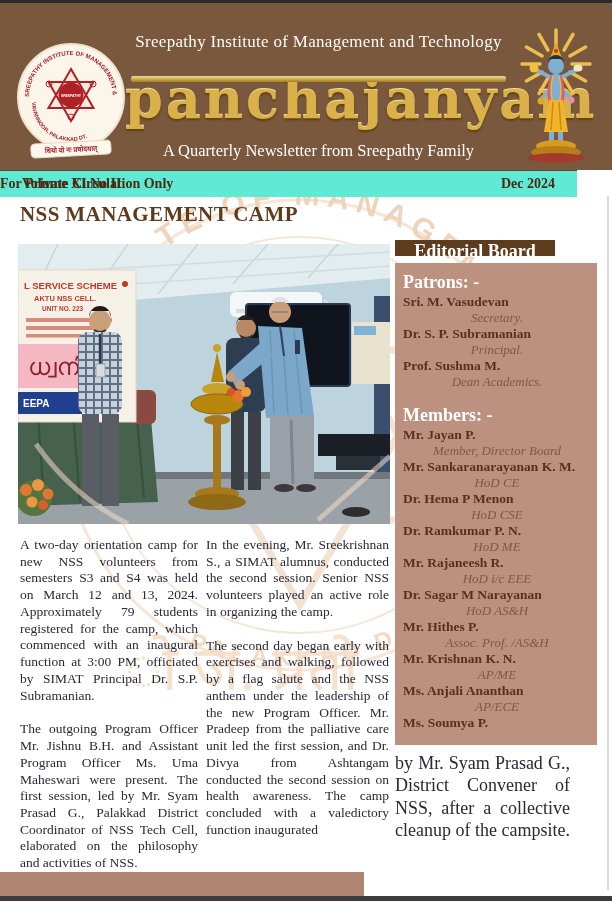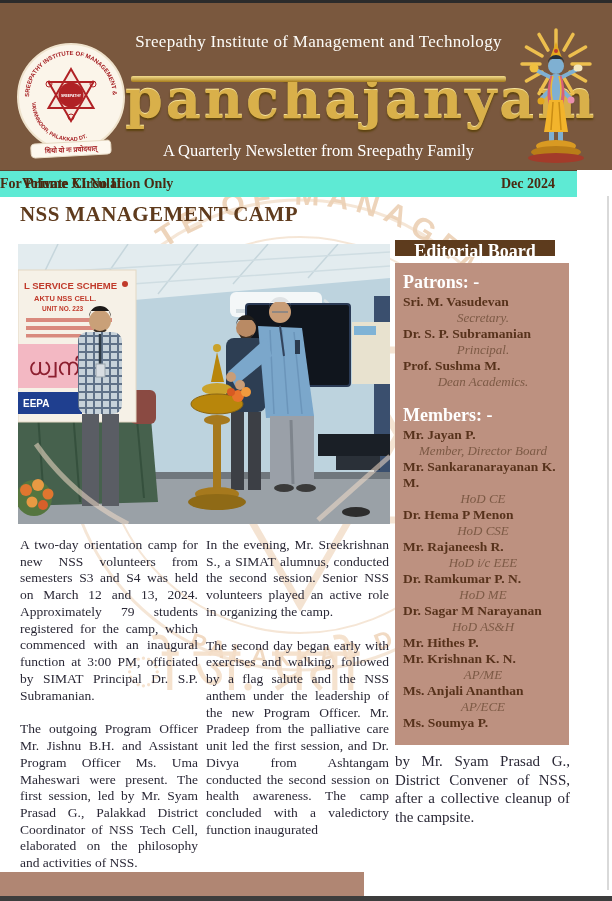--- a/index.html
+++ b/index.html
@@ -33,27 +33,27 @@
 
   
   .art-title{position:absolute;left:20px;top:202px;font-size:21px;font-weight:bold;color:#5f3b1d;
       letter-spacing:.4px;z-index:2;}
   .photo{position:absolute;left:18px;top:244px;width:372px;height:280px;z-index:2;}
   .col{position:absolute;top:537px;font-size:13.5px;line-height:1.24;color:#2a2836;
       text-align:justify;z-index:2;}
   .col p{margin:0 0 17px 0;}
   .col1{left:20px;width:178px;}
   .col2{left:206px;width:183px;}
-  .col3{position:absolute;left:395px;top:752px;width:175px;font-size:15px;line-height:1.24;
+  .col3{position:absolute;left:395px;top:752px;width:175px;font-size:18px;line-height:1.24;
       color:#2a2836;text-align:justify;z-index:2;}
 
   
   .board-head{position:absolute;left:395px;top:240px;width:160px;height:16px;background:#5d3b1d;
       color:#ffffff;font-weight:bold;font-size:18px;text-align:center;line-height:23px;z-index:2;}
-  .board-body{position:absolute;left:395px;top:263px;width:174px;height:482px;background:#bd9180;
+  .board-body{position:absolute;left:395px;top:263px;width:202px;height:482px;background:#bd9180;
       box-sizing:border-box;padding:7px 6px 0 8px;z-index:2;}
   .board-label{color:#ffffff;font-weight:bold;font-size:18px;line-height:24px;}
   .board-label.members{margin-top:13px;}
   .entry-name{color:#57321b;font-weight:bold;font-size:13.5px;line-height:16px;}
   .entry-role{color:#7d5a45;font-style:italic;font-size:13px;line-height:16px;text-align:center;}
 
   
   .foot-tan{position:absolute;left:0;top:872px;width:364px;height:25px;background:#b08673;z-index:3;}
   .foot-dark{position:absolute;left:0;bottom:0;width:612px;height:5px;background:#3d3d3d;z-index:4;}
 </style>
@@ -315,33 +315,34 @@
     </div>
     <div class="entry">
       <div class="entry-name">Mr. Sankaranarayanan K. M.</div>
       <div class="entry-role">HoD CE</div>
     </div>
     <div class="entry">
       <div class="entry-name">Dr. Hema P Menon</div>
       <div class="entry-role">HoD CSE</div>
     </div>
     <div class="entry">
+      <div class="entry-name">Dr. Ramkumar P. N.</div>
+      <div class="entry-role">HoD ME</div>
+    </div>
+    <div class="entry">
       <div class="entry-name">Mr. Rajaneesh R.</div>
       <div class="entry-role">HoD i/c EEE</div>
     </div>
     <div class="entry">
-      <div class="entry-name">Dr. Ramkumar P. N.</div>
-      <div class="entry-role">HoD ME</div>
-    </div>
-    <div class="entry">
       <div class="entry-name">Dr. Sagar M Narayanan</div>
       <div class="entry-role">HoD AS&amp;H</div>
     </div>
     <div class="entry">
       <div class="entry-name">Mr. Hithes P.</div>
+      <div class="entry-role">Assoc. Prof. /AS&amp;H</div>
     </div>
     <div class="entry">
       <div class="entry-name">Mr. Krishnan K. N.</div>
       <div class="entry-role">AP/ME</div>
     </div>
     <div class="entry">
       <div class="entry-name">Ms. Anjali Ananthan</div>
       <div class="entry-role">AP/ECE</div>
     </div>
     <div class="entry">

